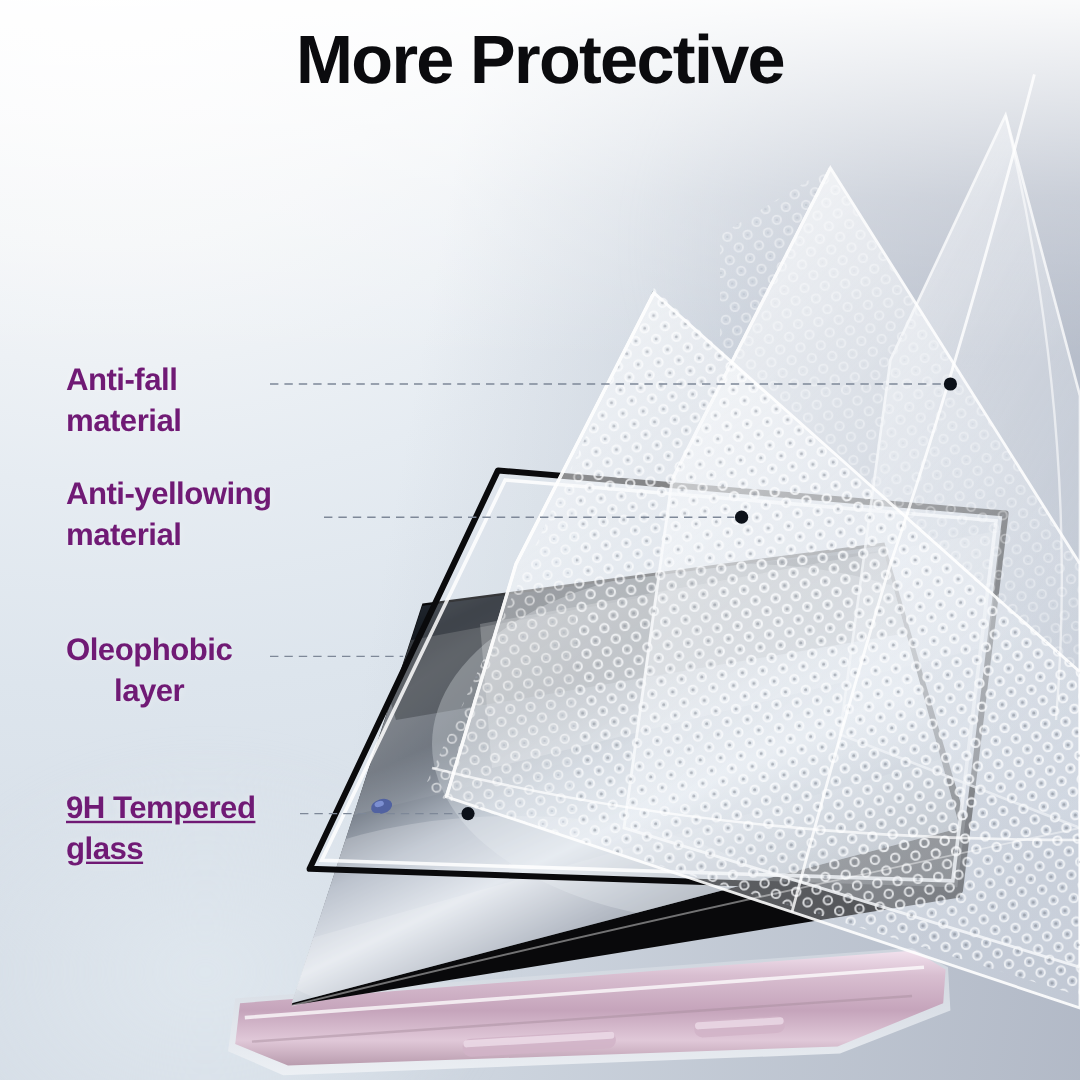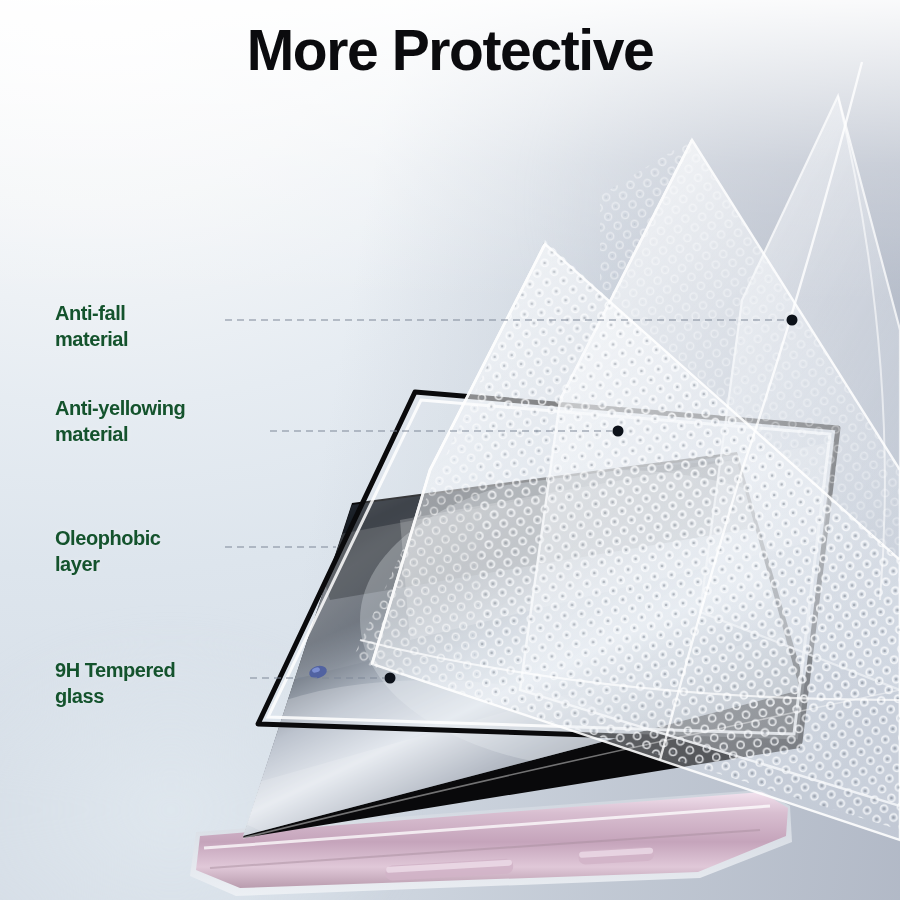--- a/index.html
+++ b/index.html
@@ -65,32 +65,32 @@
     font-weight: 700;
     letter-spacing: -1.4px;
     color: #0b0b0e;
     -webkit-font-smoothing: antialiased;
   }
 
   
   .label {
     position: absolute;
     left: 55px;
-    font-size: 20px;
+    font-size: 26px;
     line-height: 1.30;
     font-weight: 600;
     letter-spacing: -0.45px;
-    color: #14532d;
+    color: #701a75;
     white-space: pre-line;
     text-shadow: 0 0 8px rgba(255,255,255,0.35);
   }
   .label-0 { top: 300px; }
   .label-1 { top: 395px; }
-  .label-2 { top: 525px; }
-  .label-3 { top: 657px; }
+  .label-2 { top: 525px; text-align: center; }
+  .label-3 { top: 657px; text-decoration: underline; }
 
   
   .phone-wrap {
     position: absolute;
     left: 0; top: 0;
     width: 900px; height: 900px;
   }
 
   
   .films, .phone-svg, .leaders-svg {

